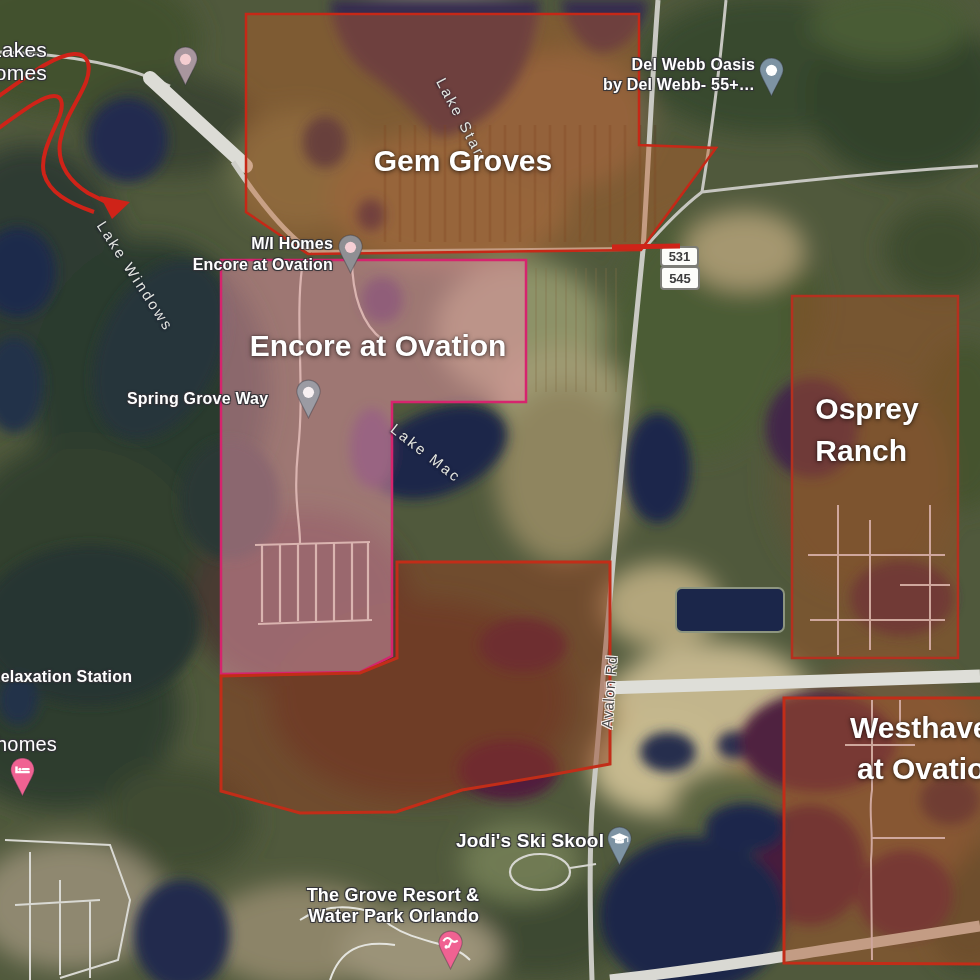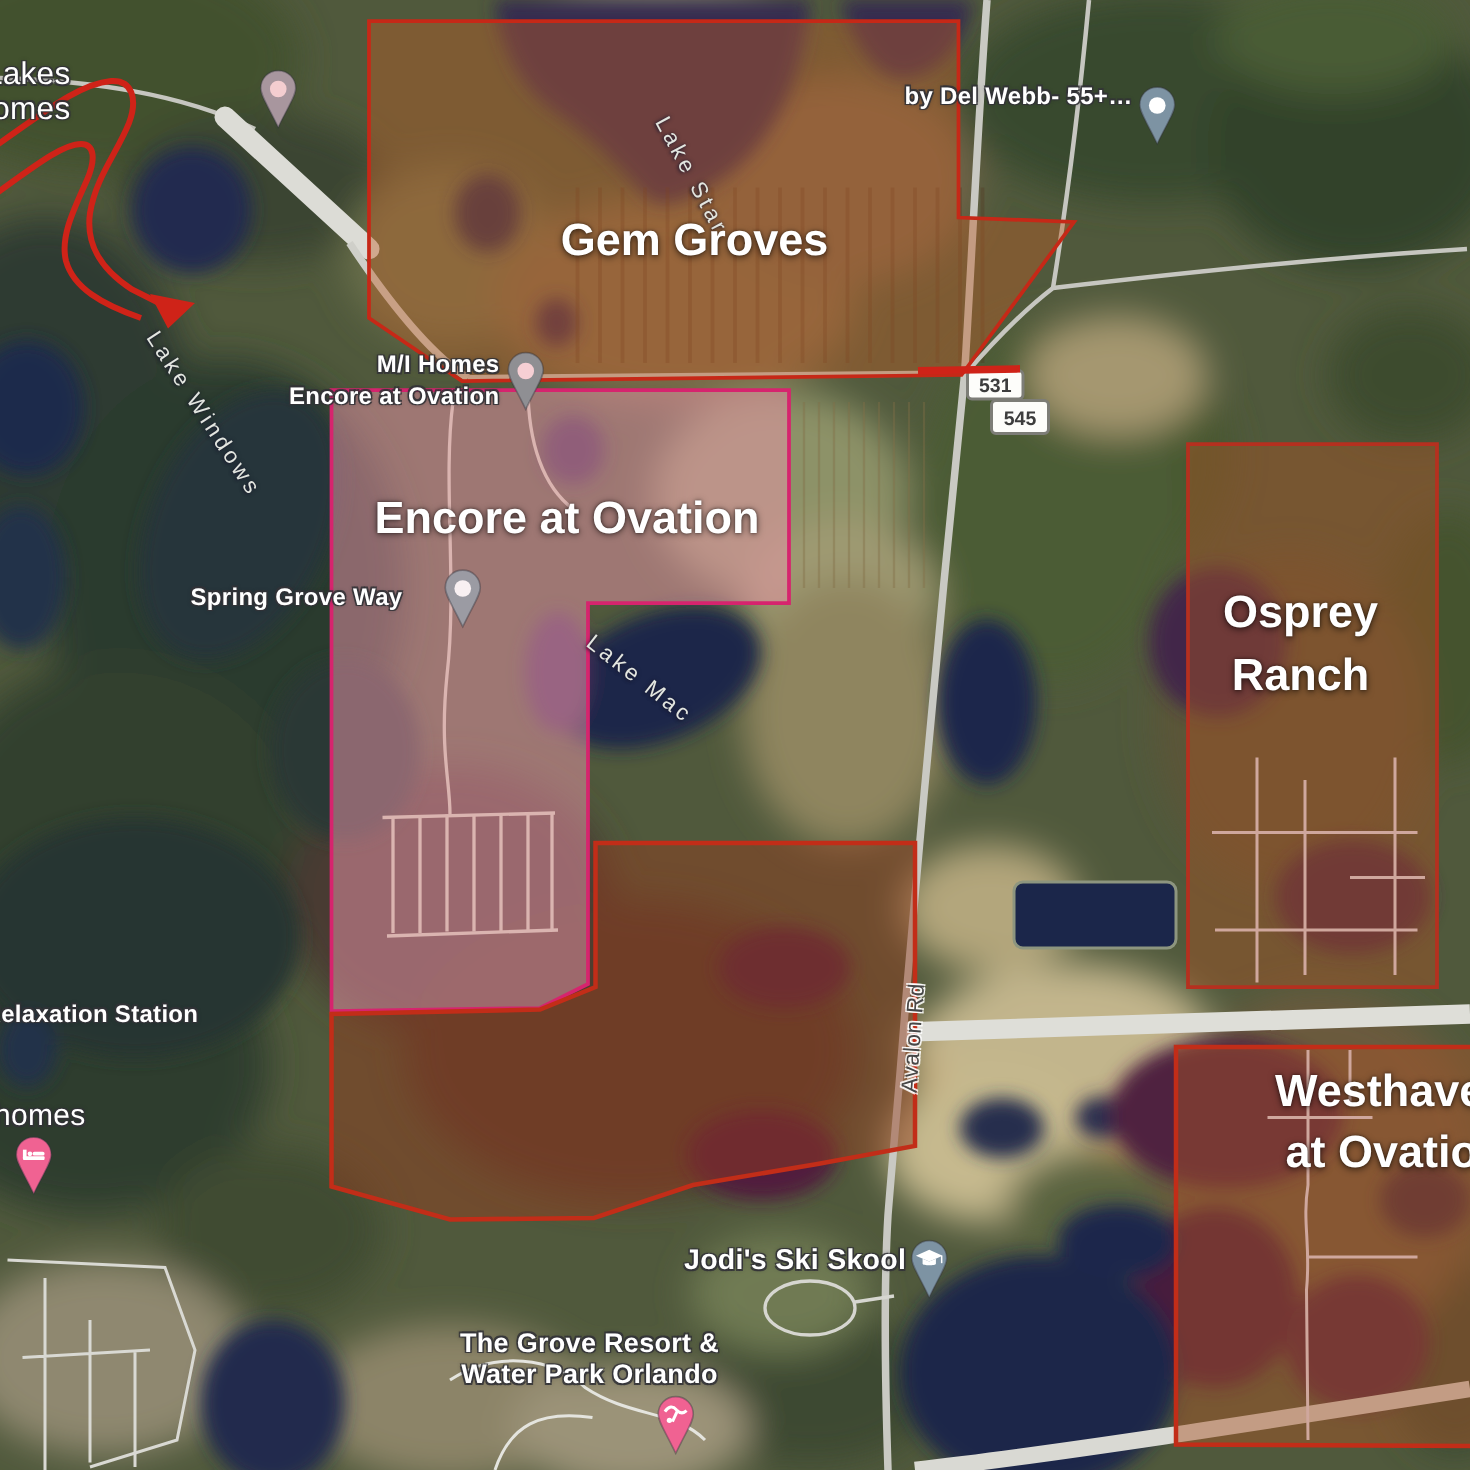--- a/index.html
+++ b/index.html
@@ -187,57 +187,58 @@
       </g>
     </g>
 
     <g fill="none" stroke="#cf2318" stroke-width="4">
       <path d="M-4,98 C28,76 52,56 74,54 C88,53 92,66 86,82 C78,102 64,118 60,142 C57,164 68,180 88,193 L108,203"></path>
       <path d="M-4,130 C24,110 42,96 54,96 C63,96 64,106 58,120 C49,140 40,158 44,174 C49,192 68,203 94,212"></path>
       <polygon points="100,196 130,202 112,219" fill="#cf2318" stroke="none"></polygon>
     </g>
   </svg>
 
-  <div class="shield" style="left:644px;top:246px;width:35px;height:17px;">531</div>
+  <div class="shield" style="left:660px;top:246px;width:35px;height:17px;">531</div>
   <div class="occlusion-bar" style="left:612px;top:244px;width:68px;height:5px;transform:rotate(-1deg);"></div>
   <div class="shield" style="left:660px;top:266px;width:36px;height:20px;">545</div>
 
   <div class="lbl water" style="left:448px;top:75px;transform:rotate(62deg);transform-origin:left top;">Lake Star</div>
   <div class="lbl water" style="left:108px;top:218px;transform:rotate(57deg);transform-origin:left top;">Lake Windows</div>
   <div class="lbl water" style="left:398px;top:420px;transform:rotate(38deg);transform-origin:left top;">Lake Mac</div>
 
   <div class="lbl roadname" style="left:598px;top:728px;transform:rotate(-86deg);transform-origin:left top;">Avalon Rd</div>
 
   <div class="lbl community center" style="left:463px;top:161px;">Gem Groves</div>
   <div class="lbl community center" style="left:378px;top:346px;">Encore at Ovation</div>
-  <div class="lbl community" style="left:867px;top:388px;transform:translateX(-50%);text-align:center;line-height:42px;">
+  <div class="lbl community" style="left:867px;top:388px;transform:translateX(-50%);text-align:left;line-height:42px;">
     <span style="display:block">Osprey</span>
     <span style="display:block">Ranch</span>
   </div>
   <div class="lbl community" style="left:850px;top:707px;line-height:41px;">
     <span style="display:block">Westhaven</span>
     <span style="display:block;padding-left:7px;">at Ovation</span>
   </div>
 
   <div class="lbl poi ra" style="left:-120px;top:38px;width:167px;font-size:21px;font-weight:500;line-height:23px;">
     <span class="l2">Lakes</span>
     <span class="l2">omes</span>
   </div>
   <div class="lbl poi ra" style="left:495px;top:55px;width:260px;line-height:20px;">
+    <span class="l2">Del Webb Oasis</span>
     <span class="l2">by Del Webb- 55+…</span>
   </div>
   <div class="lbl poi ra" style="left:133px;top:233px;width:200px;line-height:21px;">
     <span class="l2">M/I Homes</span>
     <span class="l2">Encore at Ovation</span>
   </div>
   <div class="lbl poi" style="left:127px;top:390px;">Spring Grove Way</div>
   <div class="lbl poi" style="left:-11px;top:668px;">Relaxation Station</div>
   <div class="lbl poi" style="left:-4px;top:733px;font-size:20px;font-weight:500;">homes</div>
   <div class="lbl poi" style="left:456px;top:830px;font-size:19px;">Jodi's Ski Skool</div>
-  <div class="lbl poi" style="left:393px;top:885px;transform:translateX(-50%);text-align:center;font-size:18px;line-height:21px;">
+  <div class="lbl poi" style="left:393px;top:885px;transform:translateX(-50%);text-align:right;font-size:18px;line-height:21px;">
     <span class="l2">The Grove Resort &amp;</span>
     <span class="l2">Water Park Orlando</span>
   </div>
 
   <div class="pin" style="left:172px;top:46px;">
     <svg viewBox="0 0 24 36">
       <path d="M12 1 C6 1 1.5 5.6 1.5 11.5 C1.5 16 5 20.5 12 35 C19 20.5 22.5 16 22.5 11.5 C22.5 5.6 18 1 12 1 Z" fill="#a8969e" stroke="rgba(50,50,60,.4)"></path>
       <circle cx="12" cy="12" r="5" fill="#f4cdd0"></circle>
     </svg>
   </div>

